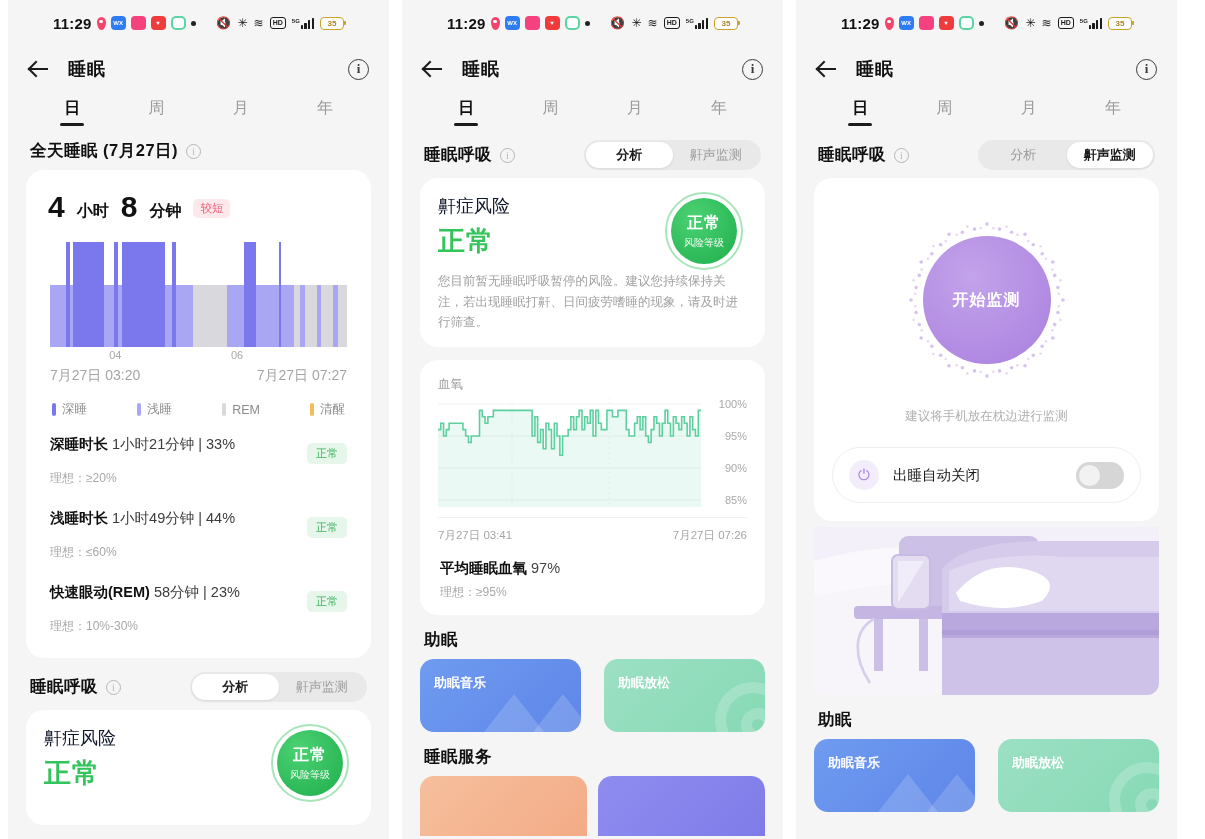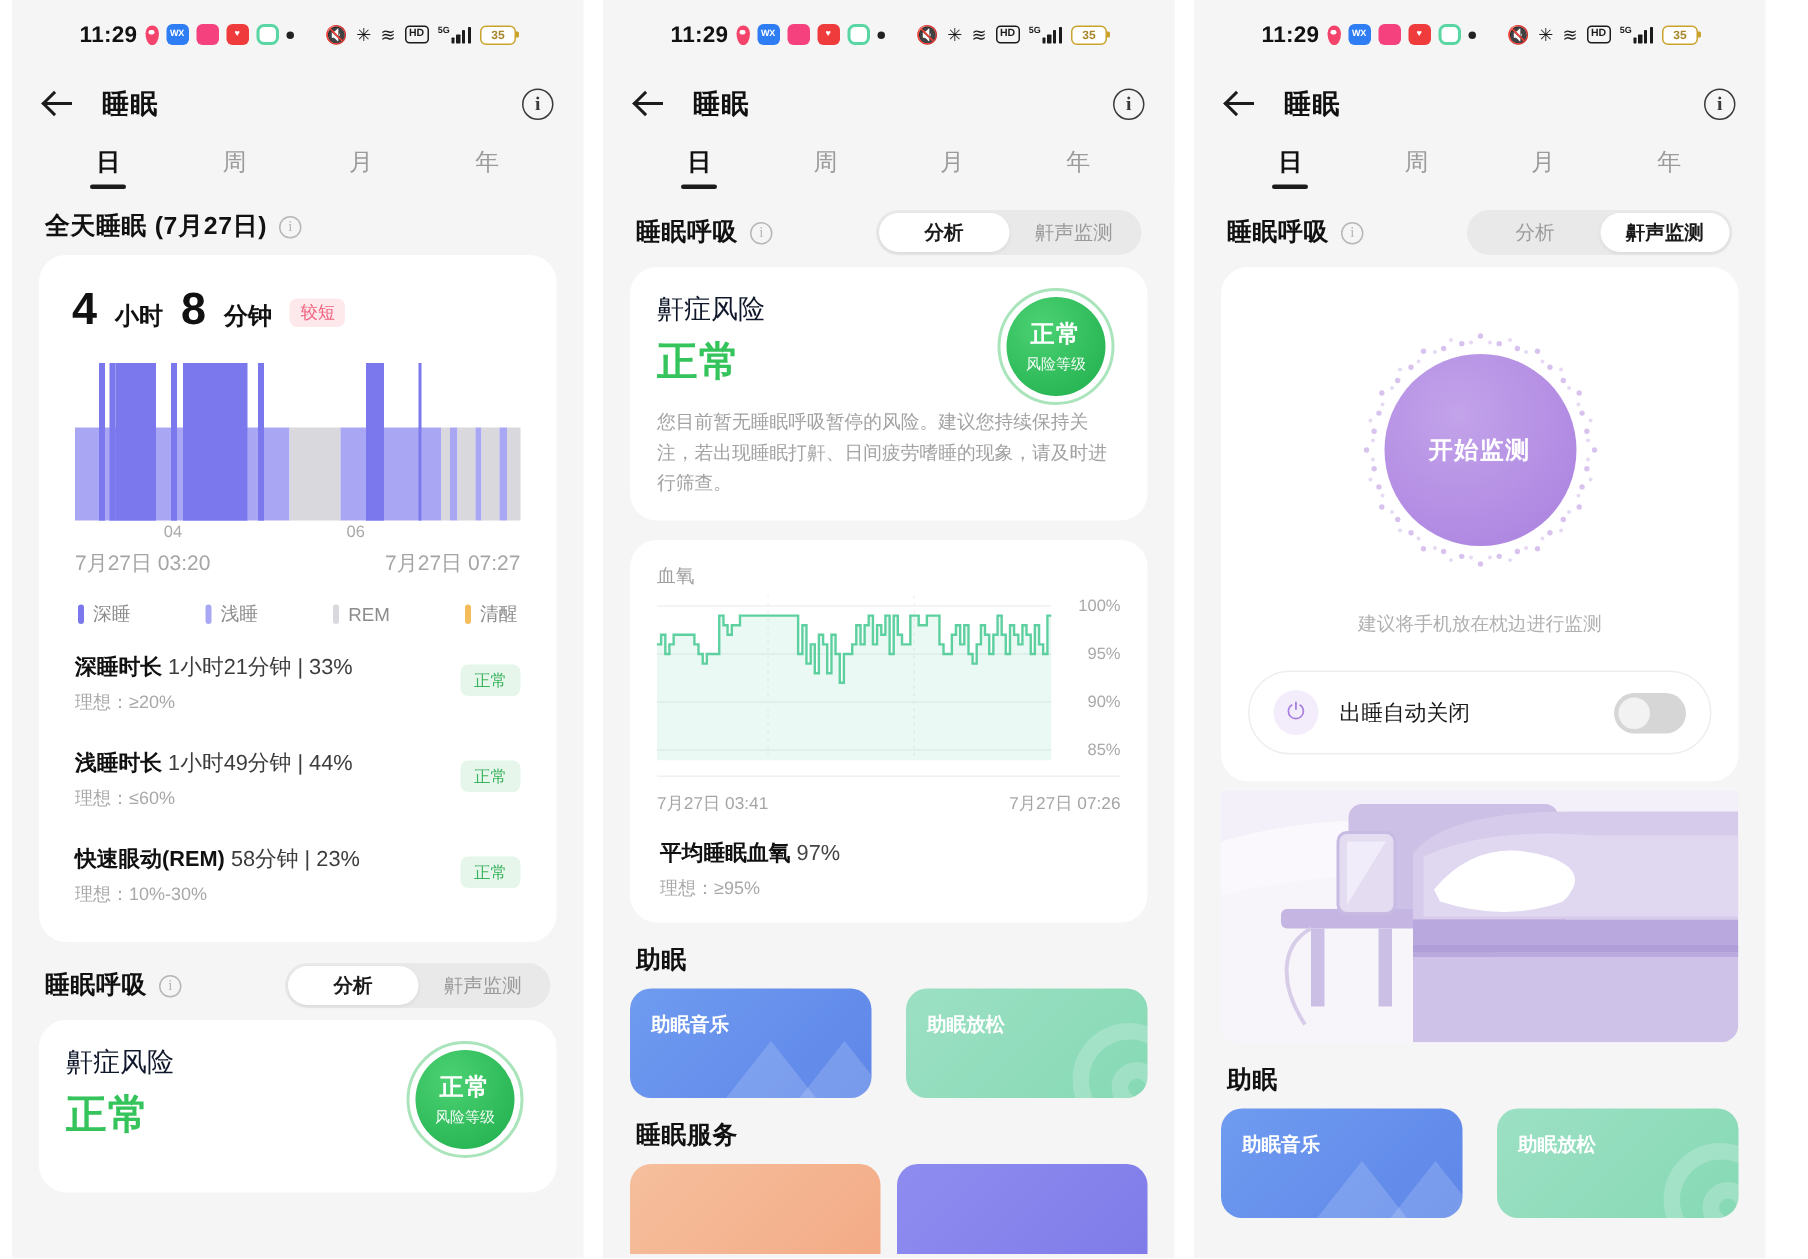--- a/index.html
+++ b/index.html
@@ -79,21 +79,21 @@
   .time-row { display:flex; justify-content:space-between; font-size:14px; color:#a5a5a5; margin: 2px 6px 0 6px; }
 
   .legend { display:flex; justify-content:space-between; padding: 16px 8px 4px 8px; }
   .leg { display:flex; align-items:center; gap:6px; font-size:12.5px; color:#8c8c8c; }
   .leg i { width:4px; height:13px; border-radius:2px; display:block; }
 
   .stat-row { display:flex; align-items:flex-start; padding: 13px 6px 9px 6px; }
   .stat-main { font-size:14.5px; color:#111; }
   .stat-main b { font-weight:700; }
   .stat-val { color:#3c3c3c; }
-  .stat-ideal { font-size:12px; color:#a8a8a8; margin-top:6px; }
+  .stat-ideal { font-size:12px; color:#a8a8a8; margin-top:16px; }
   .badge-ok { margin-left:auto; background:#e6f6ea; color:#3bb45f; font-size:11px; padding:3px 9px; border-radius:5px; margin-top:8px; }
 
   
   .risk-label { font-size:18px; color:#0f172a; }
   .risk-big { font-size:27px; font-weight:700; color:#35c45c; margin: 5px 0 4px 0; letter-spacing:1px; }
   .risk-sub { font-size:14.5px; color:#161616; line-height:1.45; font-weight:600; max-width:255px; }
   .risk-desc { font-size:12.5px; color:#a2a2a2; line-height:1.65; margin-top:12px; }
   .risk-circle { position:absolute; right:22px; top:14px; width:78px; height:78px; border-radius:50%; border:2px solid #a9e4bb; display:flex; align-items:center; justify-content:center; }
   .risk-circle-in { width:66px; height:66px; border-radius:50%; background: radial-gradient(circle at 35% 30%, #4bd173, #1fae4b); display:flex; flex-direction:column; align-items:center; justify-content:center; color:#fff; }
   .rc-big { font-size:16px; font-weight:700; letter-spacing:1px; }
@@ -119,21 +119,21 @@
   .hc-green{ background: linear-gradient(135deg,#9ce0c3,#86d9b5); }
   .mtn { position:absolute; bottom:0; width:0; height:0; border-left:30px solid transparent; border-right:30px solid transparent; border-bottom:38px solid rgba(255,255,255,.16); }
   .arc { position:absolute; border:11px solid rgba(255,255,255,.2); border-radius:50%; }
 
   .svc-grid { display:flex; gap:11px; padding: 0 18px; }
   .svc-card { flex:1; height:60px; border-radius:14px 14px 0 0; }
   .svc-orange { background: linear-gradient(135deg,#f6bf9d,#f3ab86); }
   .svc-purple { background: linear-gradient(135deg,#8f8cf0,#7f7ce9); }
 
   
-  .mon-card { background:#fff; border-radius:18px; margin:0 18px; padding: 26px 18px 18px 18px; font-family: Liberation Serif, serif; }
+  .mon-card { background:#fff; border-radius:18px; margin:0 18px; padding: 26px 18px 18px 18px; }
   .mon-circle-wrap { position:relative; width:164px; height:164px; margin: 14px auto 0 auto; }
   .mon-dots { position:absolute; inset:0; border-radius:50%; }
   .mon-circle { position:absolute; left:18px; top:18px; width:128px; height:128px; border-radius:50%; background: radial-gradient(circle at 38% 32%, #c3a3ea, #a97fdf); display:flex; align-items:center; justify-content:center; color:#fff; font-size:16px; font-weight:600; letter-spacing:1px; }
   .mon-hint { text-align:center; font-size:12.5px; color:#b0b0b0; margin-top:26px; }
   .toggle-row { display:flex; align-items:center; gap:14px; border:1px solid #eeeeee; border-radius:30px; padding: 12px 16px; margin-top:22px; }
   .power-ico { width:30px; height:30px; border-radius:50%; background:#f3ecfb; display:flex; align-items:center; justify-content:center; color:#a87fe0; font-size:15px; }
   .toggle-label { font-size:14.5px; color:#1a1a1a; }
   .switch { margin-left:auto; width:48px; height:27px; border-radius:14px; background:#d6d6d6; position:relative; }
   .switch:after { content:''; position:absolute; left:3px; top:3px; width:21px; height:21px; border-radius:50%; background:#f2f2f2; }
 

